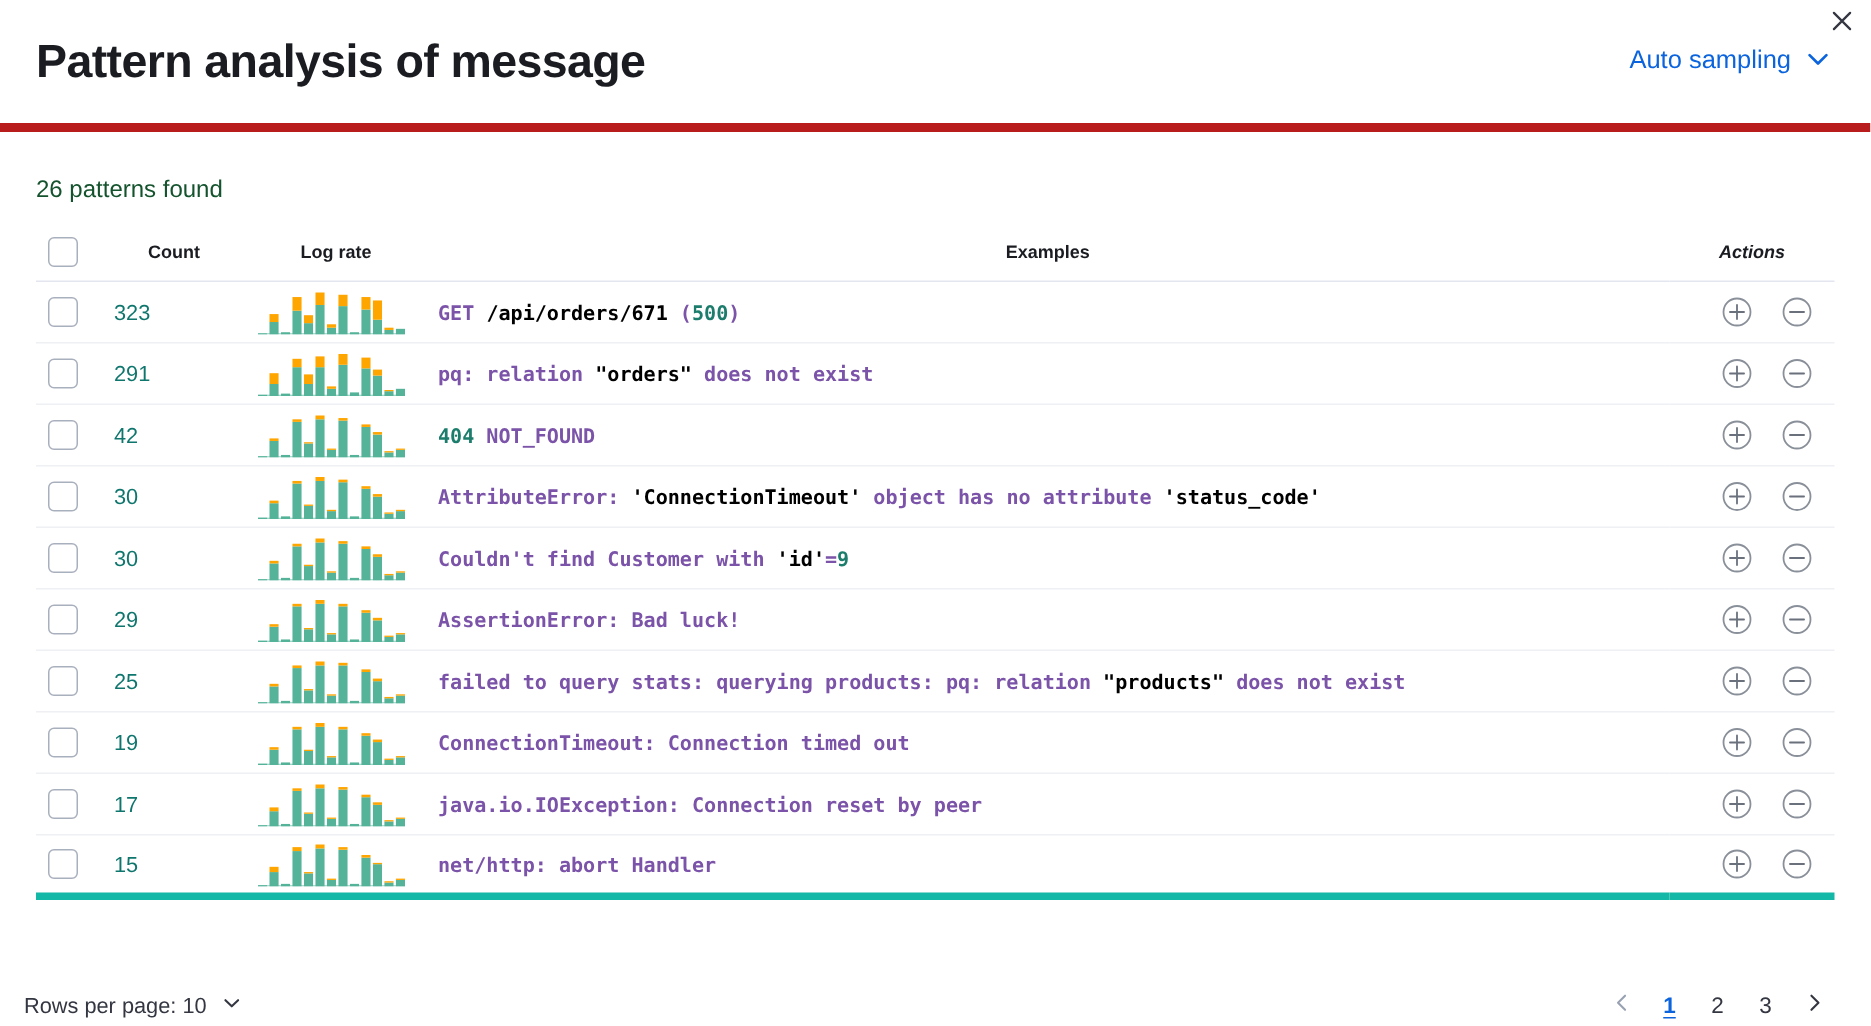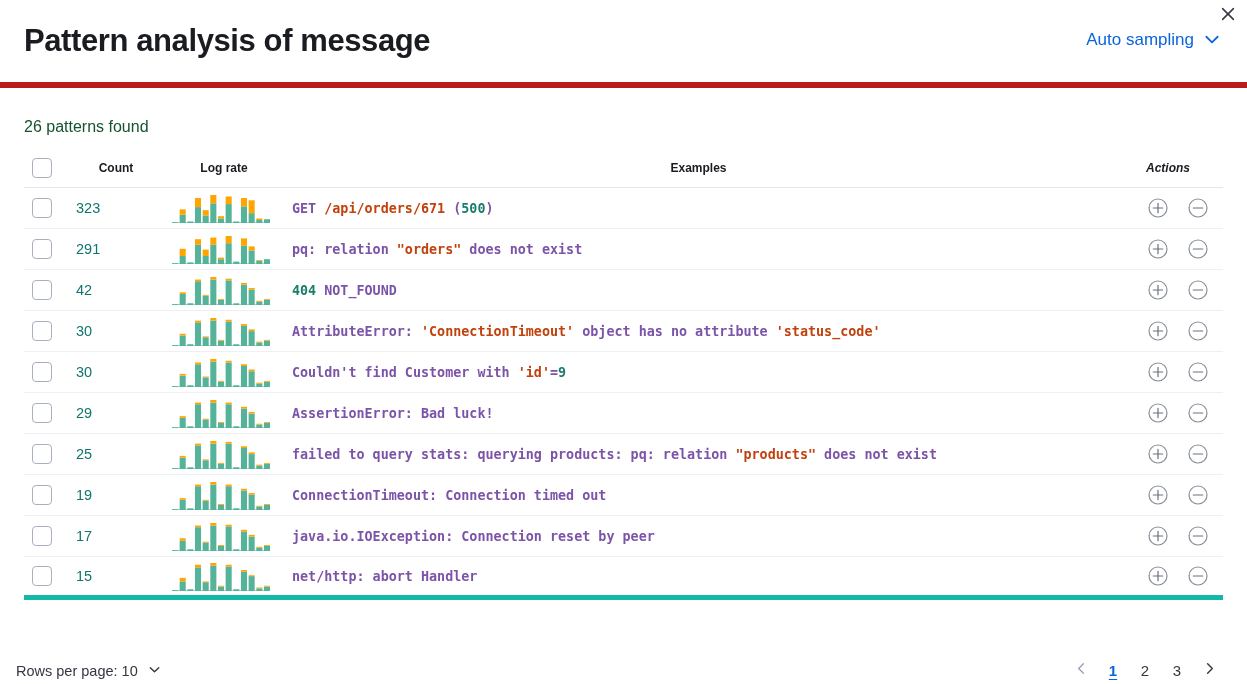--- a/index.html
+++ b/index.html
@@ -123,21 +123,21 @@
 
   
   .ex {
     font-family: "DejaVu Sans Mono", "Liberation Mono", monospace;
     font-size: 13.4px;
     letter-spacing: 0px;
     white-space: nowrap;
     color: #7b53a8;
     font-weight: 700;
   }
-  .ex .s  { color: #c2410c; }  
+  .ex .s  { color: #000000; }  
   .ex .n  { color: #1c7d6c; }  
   .ex .p  { color: #7b53a8; }  
 
   
   .actions { display: flex; justify-content: flex-end; align-items: center; gap: 18px; padding-right: 6px; }
   .act-btn {
     width: 22px; height: 22px;
     background: none; border: none; padding: 0;
     cursor: pointer; display: block; color: #6a717d;
   }

